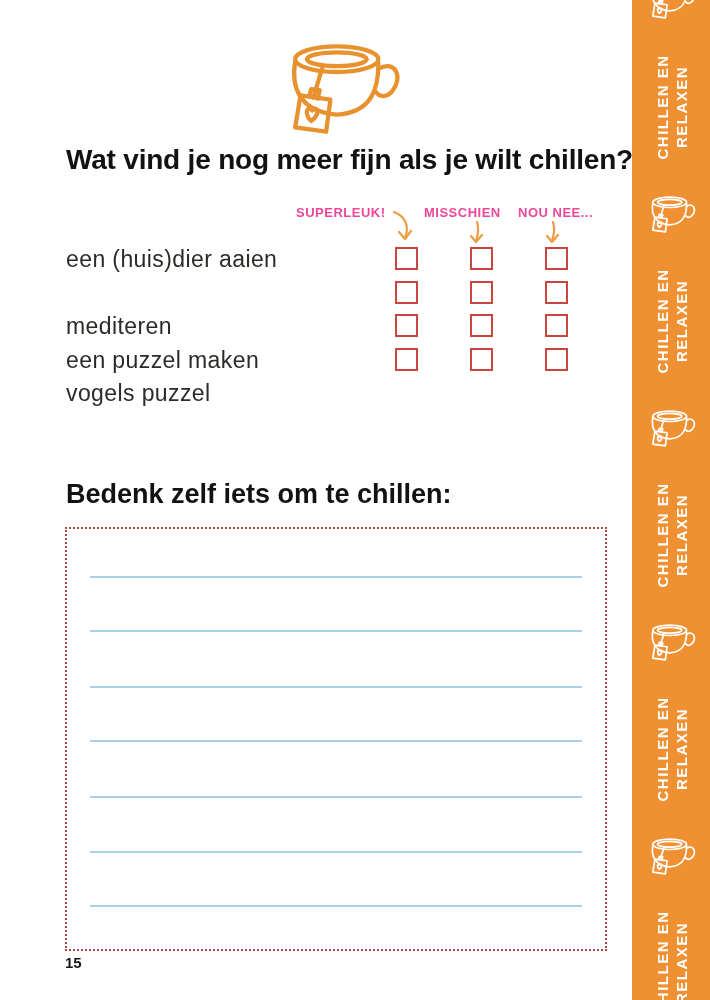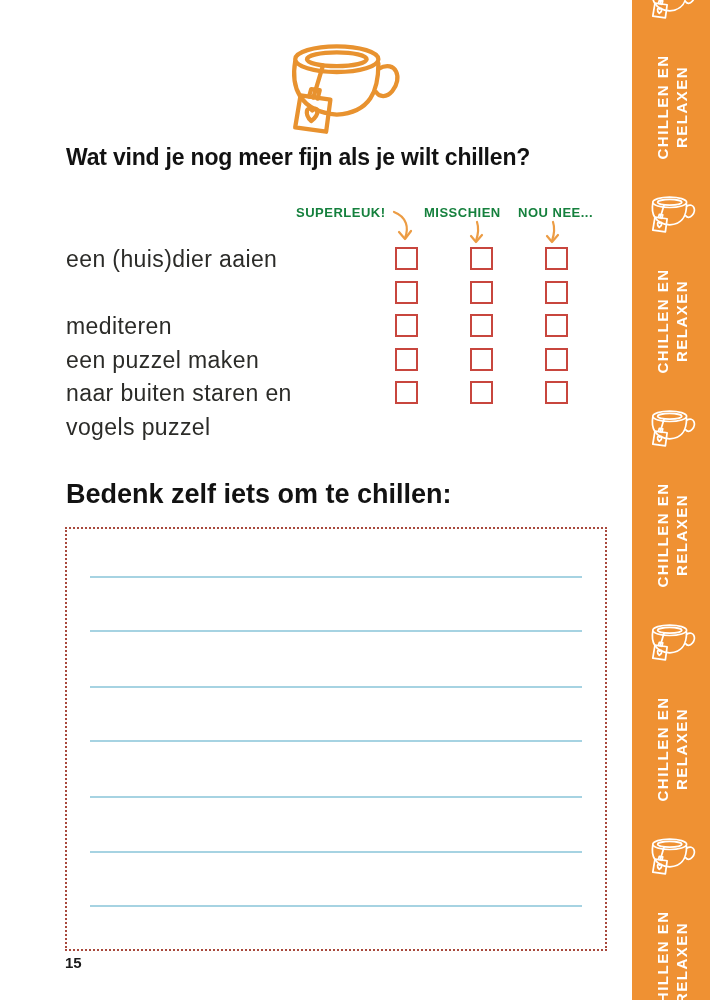--- a/index.html
+++ b/index.html
@@ -12,29 +12,29 @@
     font-family: "Liberation Sans", sans-serif;
   }
   .content { position: absolute; left: 0; top: 0; width: 632px; height: 1000px; }
 
   
   .top-cup { position: absolute; left: 276px; top: 34px; width: 128px; height: 108px; color: #E8922F; }
 
   
   .q-title {
     position: absolute; left: 66px; top: 144px; width: 560px;
-    font-size: 23px; font-weight: bold; letter-spacing: -0.2px;
+    font-size: 28px; font-weight: bold; letter-spacing: -0.2px;
     color: #121212; white-space: nowrap;
   }
 
   
   .opt-label {
     position: absolute; top: 205px;
     font-size: 13px; font-weight: bold; letter-spacing: 0.5px;
-    color: #15803d; white-space: nowrap;
+    color: #ec4899; white-space: nowrap;
   }
   .opt-superleuk { left: 296px; }
   .opt-misschien { left: 424px; }
   .opt-nounee   { left: 518px; text-align: right; }
 
   .arrow { position: absolute; color: #EC9C44; }
   .arrow-1 { left: 391px; top: 209px; width: 24px; height: 34px; }
   .arrow-2 { left: 467px; top: 220px; width: 20px; height: 26px; }
   .arrow-3 { left: 543px; top: 220px; width: 20px; height: 26px; }
 
@@ -168,26 +168,20 @@
       <span class="cb cb-2"></span>
       <span class="cb cb-3"></span>
     </div>
     <div class="row">
       <span class="row-label">een puzzel maken</span>
       <span class="cb cb-1"></span>
       <span class="cb cb-2"></span>
       <span class="cb cb-3"></span>
     </div>
     <div class="row">
-      <span class="row-label">naar buiten staren en</span>
-      <span class="cb cb-1"></span>
-      <span class="cb cb-2"></span>
-      <span class="cb cb-3"></span>
-    </div>
-    <div class="row">
       <span class="row-label">vogels puzzel</span>
     </div>
   </div>
 
   <h2 class="w-title">Bedenk zelf iets om te chillen:</h2>
 
   <div class="writebox">
     <div class="wline"></div>
     <div class="wline"></div>
     <div class="wline"></div>

